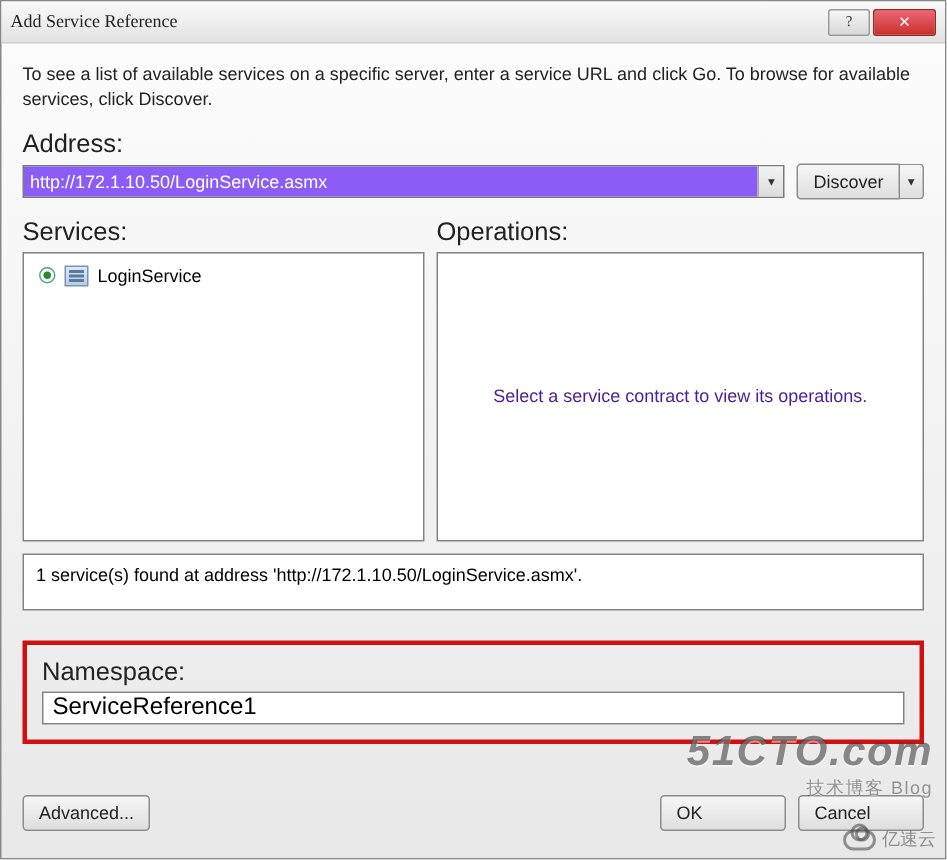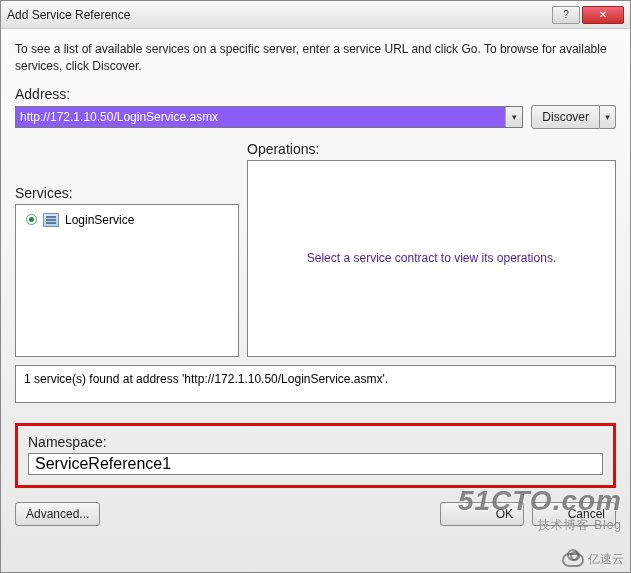--- a/index.html
+++ b/index.html
@@ -19,20 +19,21 @@
     border: 1px solid #888;
     position: relative;
   }
   .titlebar {
     height: 28px;
     background: linear-gradient(#fafafa, #e2e2e2);
     border-bottom: 1px solid #ccc;
     display: flex;
     align-items: center;
     padding: 1px 6px;
+    font-family: Liberation Serif, serif;
   }
   .titlebar .title {
     flex: 1;
     font-size: 12px;
     color: #222;
   }
   .winbtns { display: flex; gap: 2px; }
   .winbtn {
     width: 28px; height: 18px;
     background: linear-gradient(#f6f6f6,#d8d8d8);
@@ -52,21 +53,21 @@
     height: calc(100% - 28px);
     display: flex;
     flex-direction: column;
   }
   .intro {
     font-size: 12px;
     color: #222;
     line-height: 1.45;
     margin-bottom: 10px;
   }
-  .label { font-size: 14px; color: #222; margin-bottom: 3px; }
+  .label { font-size: 17px; color: #222; margin-bottom: 3px; }
   .addr-row {
     display: flex;
     align-items: center;
     gap: 8px;
     margin-bottom: 12px;
   }
   .addr-combo {
     flex: 1;
     display: flex;
     border: 1px solid #7a7a7a;
@@ -120,21 +121,21 @@
     display:flex;align-items:center;justify-content:center;
     font-size:9px;color:#333;
   }
   .panels {
     display: flex;
     gap: 8px;
     height: 216px;
     margin-bottom: 8px;
   }
   .panel-col { display:flex;flex-direction:column; }
-  .panel-col.services { width: 224px; margin-top: 44px; }
+  .panel-col.services { width: 268px; }
   .panel-col.ops { flex: 1; }
   .panel {
     flex:1;
     border: 1px solid #828282;
     background: #fff;
     padding: 6px;
     overflow:auto;
   }
   .svc-item {
     display:flex; align-items:center; gap:6px;
@@ -181,21 +182,21 @@
     padding: 0 6px;
     font-size:16px;
     background:#fff;
   }
   .footer {
     display:flex;
     align-items:center;
     gap: 8px;
   }
   .footer .spacer { flex:1; }
-  .footer .btn { min-width: 84px; justify-content:flex-end; }
+  .footer .btn { min-width: 84px; justify-content:flex-start;margin-top:20px; }
   .watermark1 {
     position:absolute; right:8px; bottom:38px;
     font-family: Arial, sans-serif; font-weight:bold; font-style:italic;
     font-size:28px; color:rgba(60,60,60,0.6); letter-spacing:1px;
     text-shadow:0 1px 0 rgba(255,255,255,0.5);
     pointer-events:none;
   }
   .watermark1 small{font-size:12px;font-weight:normal;font-style:normal;display:block;text-align:right;color:rgba(80,80,80,0.6);}
   .watermark2 {
     position:absolute; right:6px; bottom:4px;

